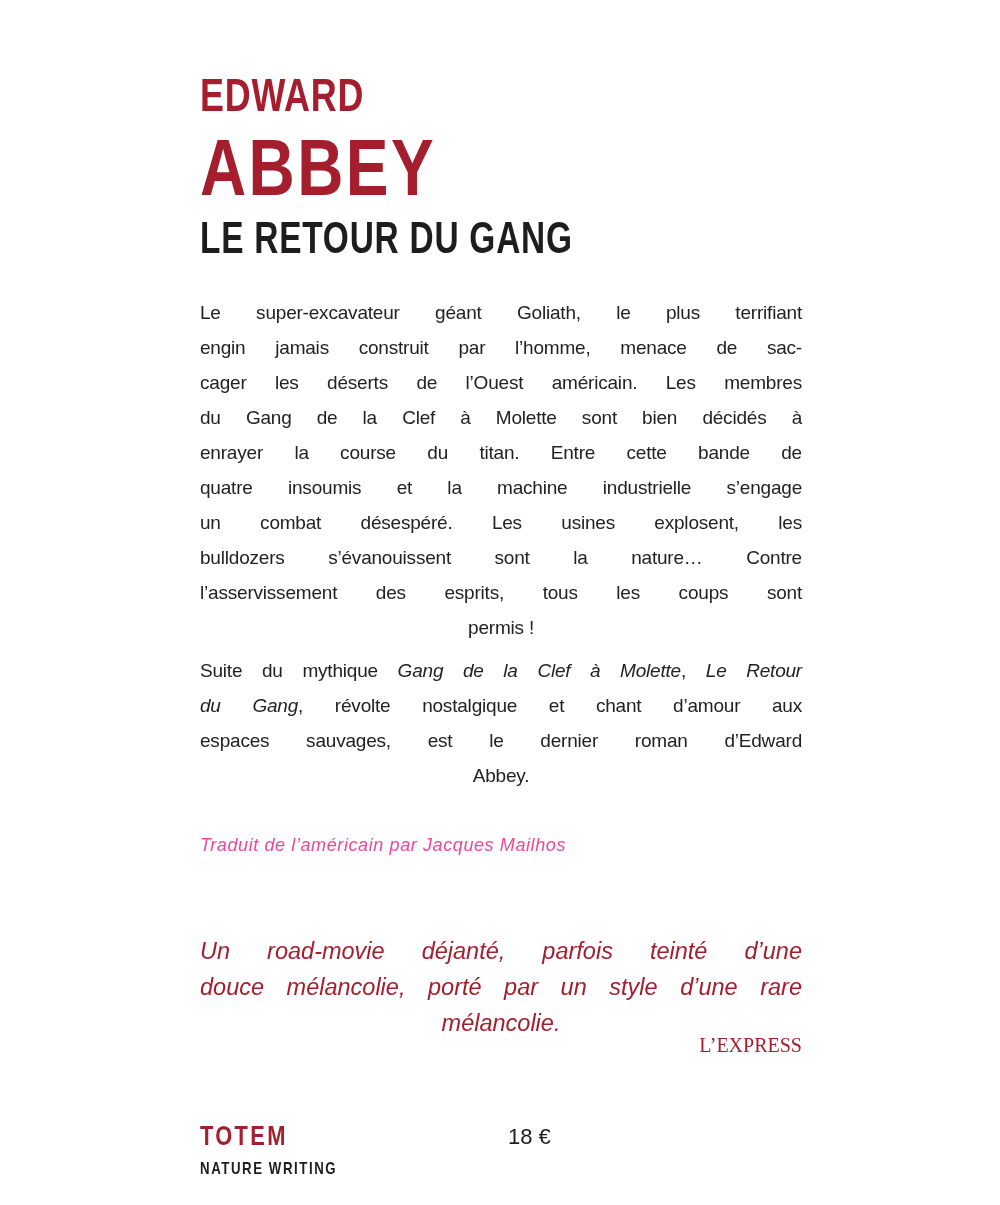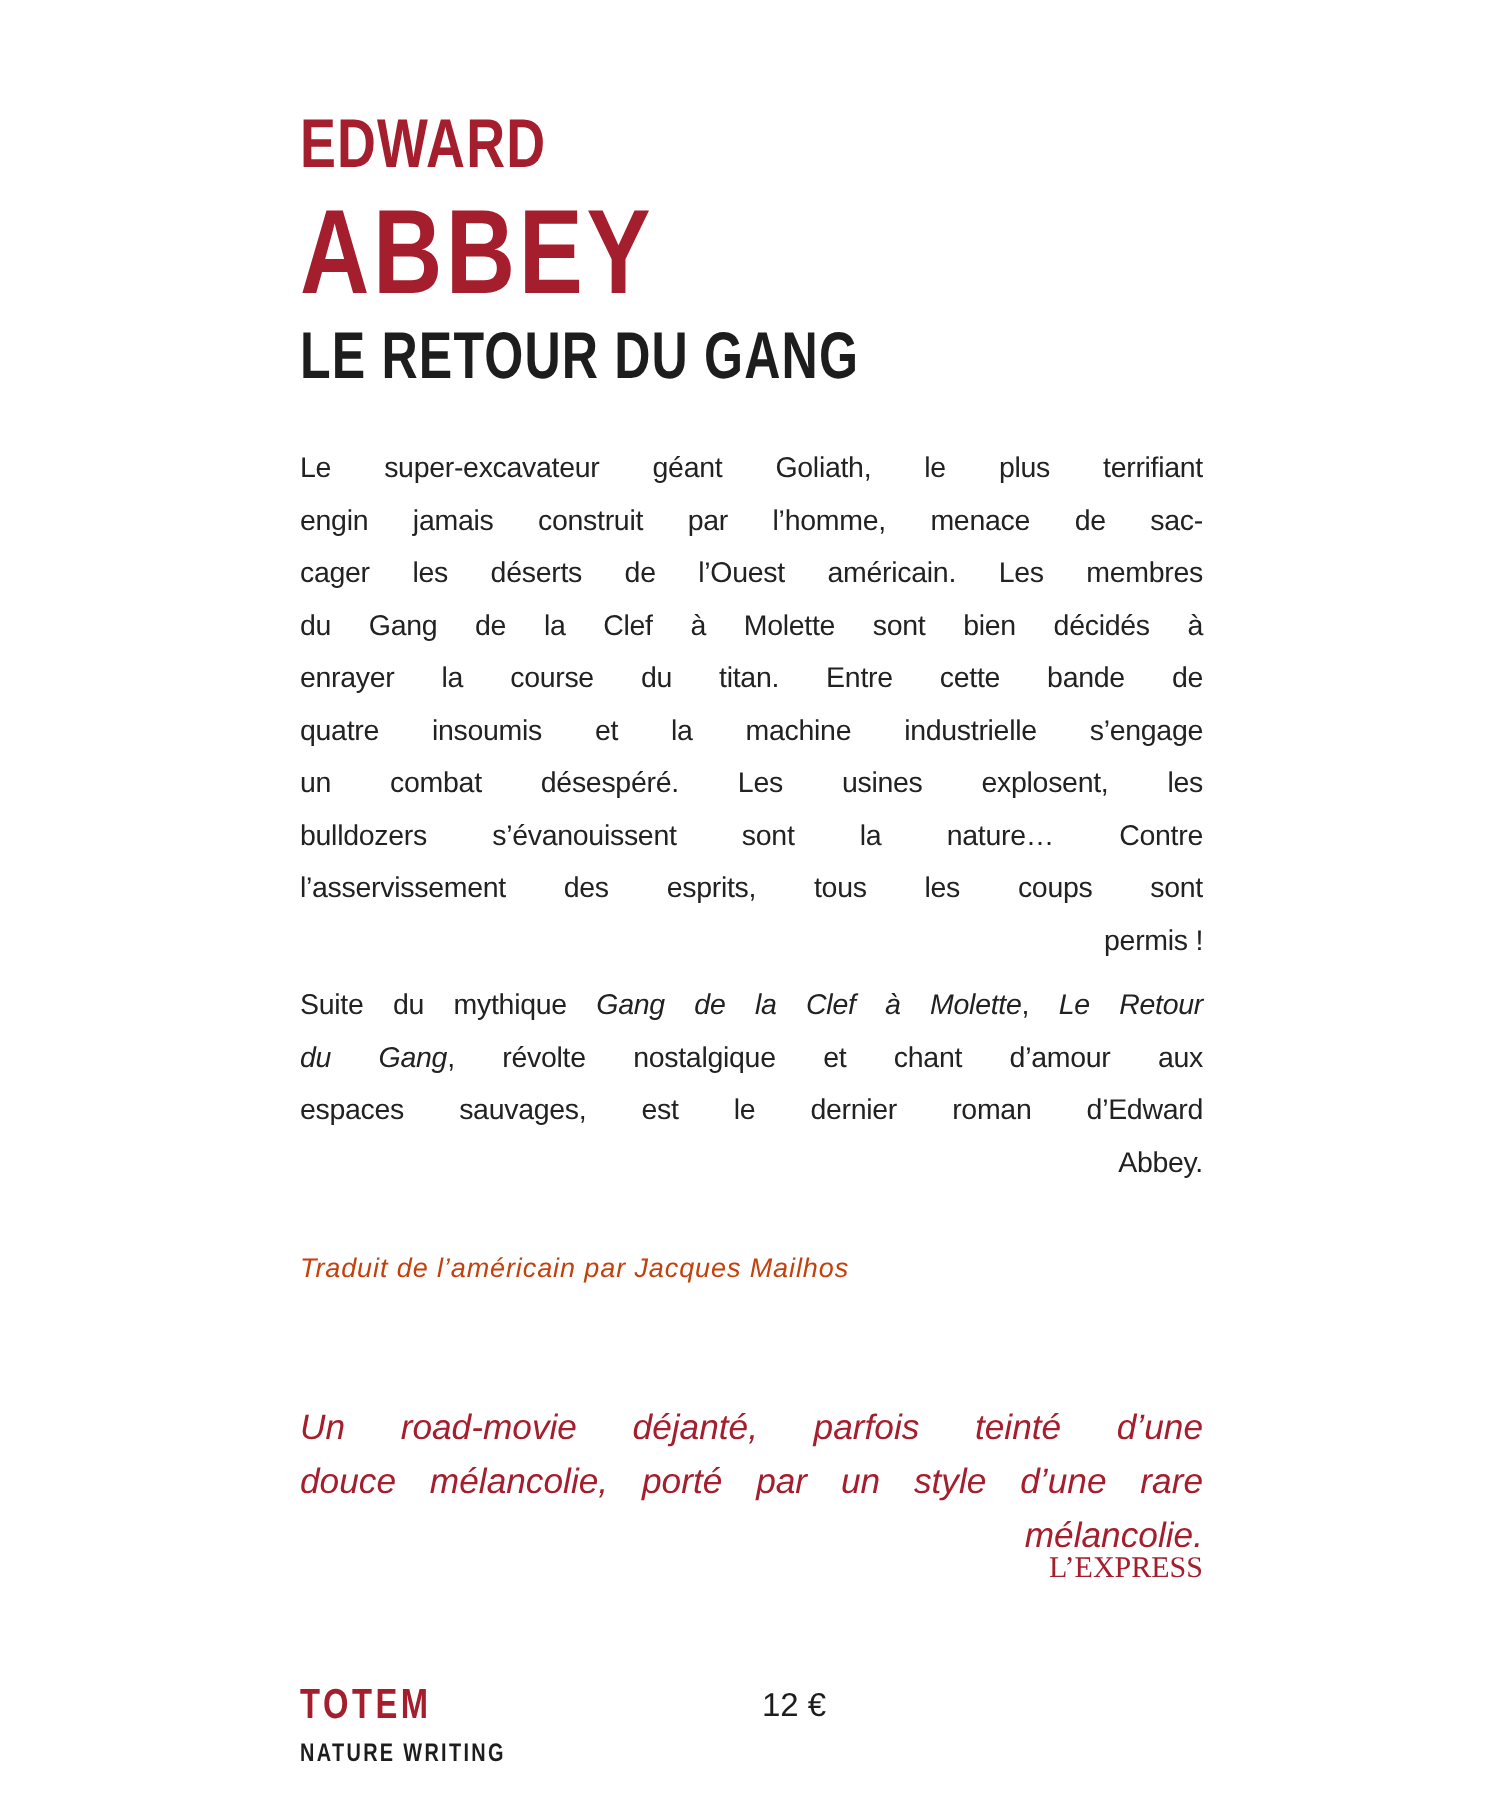--- a/index.html
+++ b/index.html
@@ -4,28 +4,28 @@
 <style>
   html, body { margin: 0; padding: 0; background: #ffffff; }
   body { width: 1000px; height: 1205px; position: relative; overflow: hidden; }
   .page { position: absolute; left: 200px; top: 0; width: 602px; }
   .cond { font-family: "Liberation Sans", "DejaVu Sans", sans-serif; font-weight: bold; transform-origin: left top; white-space: nowrap; }
   .author-first { position: absolute; top: 72px; left: 0; font-size: 46px; color: #a51e2d; letter-spacing: 1px; transform: scaleX(0.78); line-height: 1; }
   .author-last { position: absolute; top: 128px; left: 0; font-size: 80px; color: #a51e2d; letter-spacing: 3px; transform: scaleX(0.80); line-height: 1; }
   .title { position: absolute; top: 216px; left: 0; font-size: 44px; color: #1d1d1d; letter-spacing: 1px; transform: scaleX(0.76); line-height: 1; }
   .body-text { position: absolute; top: 295px; left: 0; width: 602px; font-family: "Liberation Sans", "DejaVu Sans", sans-serif; font-size: 19px; line-height: 35px; color: #222; text-align: justify; letter-spacing: -0.2px; }
   .p2 { position: absolute; top: 653px; }
-  .translator { position: absolute; top: 835px; left: 0; font-family: "Liberation Sans", "DejaVu Sans", sans-serif; font-style: italic; font-size: 18px; color: #c2410c; letter-spacing: 0.6px; }
+  .translator { position: absolute; top: 835px; left: 0; font-family: "Liberation Sans", "DejaVu Sans", sans-serif; font-style: italic; font-size: 18px; color: #ec4899; letter-spacing: 0.6px; }
   .quote { position: absolute; top: 933px; left: 0; width: 602px; font-family: "Liberation Sans", "DejaVu Sans", sans-serif; font-size: 23.5px; line-height: 36px; color: #a51e2d; text-align: justify; font-style: italic; }
   .quote-source { position: absolute; top: 1034px; right: 0; font-family: Liberation Serif, serif; font-size: 20px; color: #a51e2d; }
   .publisher { position: absolute; top: 1122px; left: 0; font-size: 28px; color: #a51e2d; letter-spacing: 3px; transform: scaleX(0.78); line-height: 1; }
   .collection { position: absolute; top: 1160px; left: 0; font-size: 17px; color: #1d1d1d; letter-spacing: 2px; transform: scaleX(0.78); line-height: 1; }
   .price { position: absolute; top: 1124px; left: 308px; font-family: "Liberation Sans", "DejaVu Sans", sans-serif; font-size: 22px; color: #1d1d1d; }
   .justify-line { display: block; text-align: justify; text-align-last: justify; }
-  .last-line { display: block; text-align: right; }
+  .last-line { display: block; text-align: center; }
 </style>
 </head>
 <body>
 
 <div class="page">
   <div class="cond author-first">EDWARD</div>
   <div class="cond author-last">ABBEY</div>
   <div class="cond title">LE RETOUR DU GANG</div>
 
   <div class="body-text">
@@ -52,14 +52,14 @@
 
   <div class="quote">
     <span class="justify-line">Un road-movie déjanté, parfois teinté d’une</span>
     <span class="justify-line">douce mélancolie, porté par un style d’une rare</span>
     <span class="last-line">mélancolie.</span>
   </div>
   <div class="quote-source">L’EXPRESS</div>
 
   <div class="cond publisher">TOTEM</div>
   <div class="cond collection">NATURE WRITING</div>
-  <div class="price">12 €</div>
+  <div class="price">18 €</div>
 </div>
 
 </body></html>

